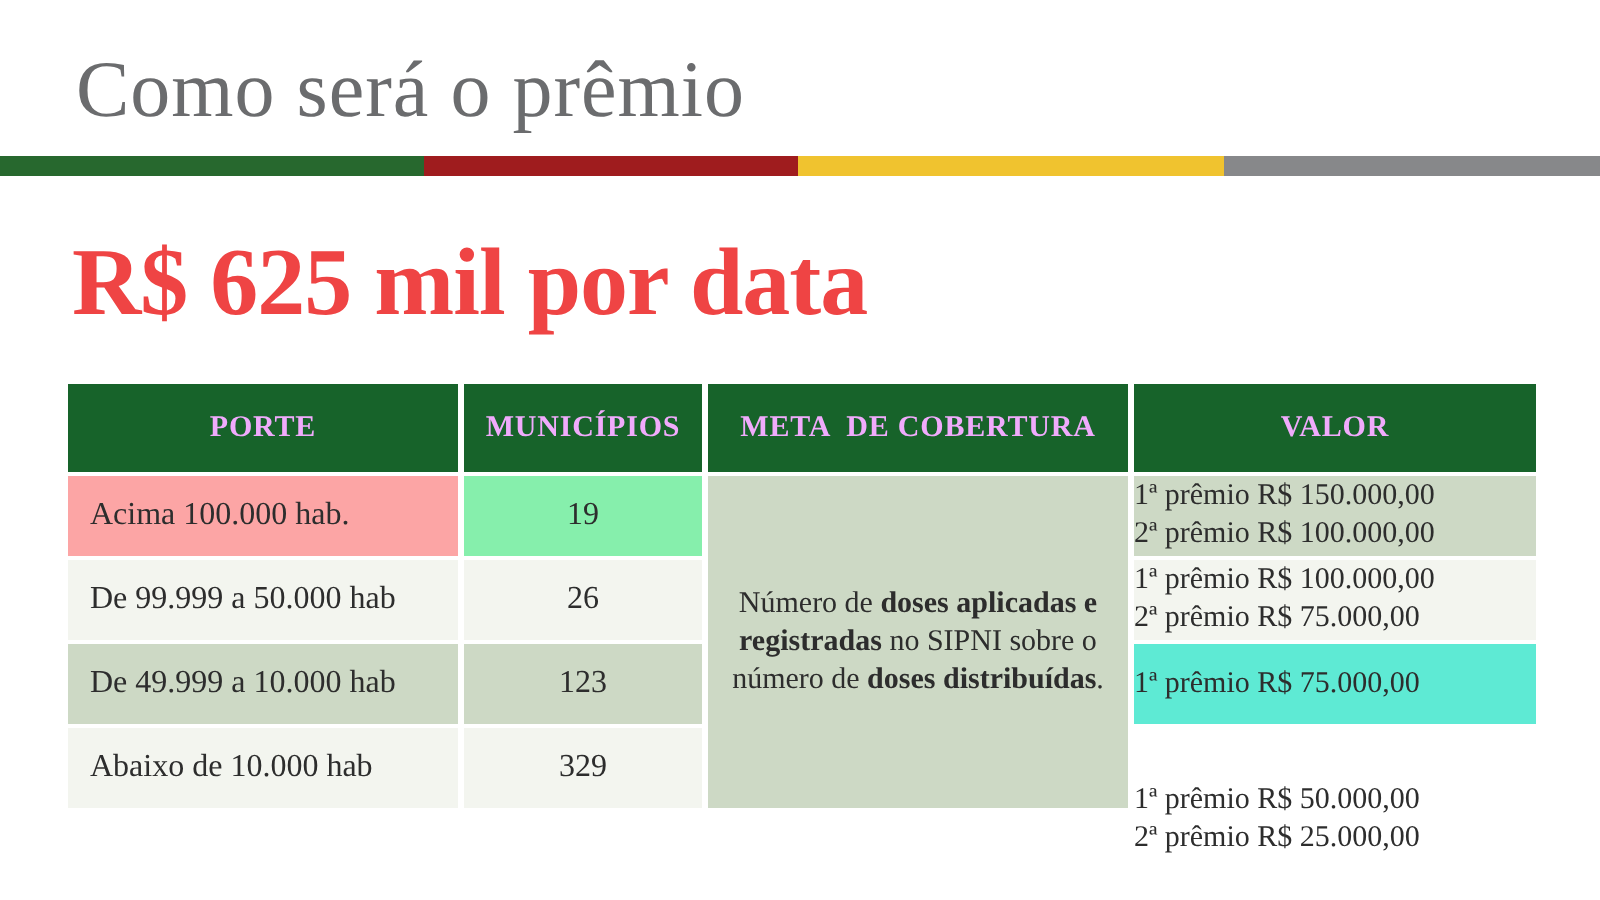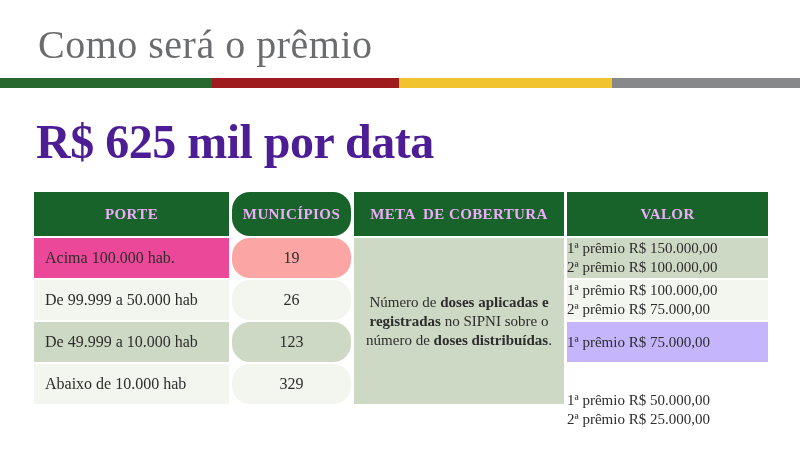--- a/index.html
+++ b/index.html
@@ -37,63 +37,63 @@
   .td.porte{padding-left:11px;}
   .td.muni{justify-content:center;}
   .td.valor{flex-direction:column;align-items:flex-start;justify-content:center;
     padding-left:0;font-size:15px;line-height:19px;}
   .td.meta{
     grid-column:3;grid-row:2 / span 4;
     flex-direction:column;justify-content:center;text-align:center;
     padding:0 8px;font-size:15px;line-height:19px;display:flex;
   }
   .meta-text{display:block;}
-  .c1{grid-column:1;} .c2{grid-column:2;border-radius:18px;} .c3{grid-column:3;} .c4{grid-column:4;}
+  .c1{grid-column:1;} .c2{grid-column:2;} .c3{grid-column:3;} .c4{grid-column:4;}
   .r1{grid-row:1;} .r2{grid-row:2;} .r3{grid-row:3;} .r4{grid-row:4;} .r5{grid-row:5;}
 </style>
 </head>
 <body>
 
 <div class="slide">
 
   <div class="title" style="color: rgb(107, 108, 110);">Como será o prêmio</div>
 
   <div class="bar">
     <div class="seg seg-1" style="background-color: rgb(39, 104, 46);"></div>
     <div class="seg seg-2" style="background-color: rgb(159, 28, 30);"></div>
     <div class="seg seg-3" style="background-color: rgb(240, 195, 47);"></div>
     <div class="seg seg-4" style="background-color: rgb(135, 136, 138);"></div>
   </div>
 
-  <div class="heading" style="color: #4c1d95;">R$ 625 mil por data</div>
+  <div class="heading" style="color: #ef4444;">R$ 625 mil por data</div>
 
   <div class="table">
 
     <div class="th c1 r1" style="background-color: rgb(23, 99, 42);">PORTE</div>
     <div class="th c2 r1" style="background-color: rgb(23, 99, 42);">MUNICÍPIOS</div>
     <div class="th c4 r1" style="background-color: rgb(23, 99, 42);">VALOR</div>
     <div class="th c3 r1" style="background-color: rgb(23, 99, 42);">META  DE COBERTURA</div>
 
-    <div class="td porte c1 r2" style="background-color: #ec4899; text-align: right;">Acima 100.000 hab.</div>
-    <div class="td muni c2 r2" style="background-color: #fca5a5;">19</div>
+    <div class="td porte c1 r2" style="background-color: #fca5a5; text-align: right;">Acima 100.000 hab.</div>
+    <div class="td muni c2 r2" style="background-color: #86efac;">19</div>
     <div class="td valor c4 r2" style="background-color: rgb(205, 217, 197);">
       <div>1ª prêmio R$ 150.000,00</div>
       <div>2ª prêmio R$ 100.000,00</div>
     </div>
 
     <div class="td porte c1 r3" style="background-color: rgb(243, 245, 239);">De 99.999 a 50.000 hab</div>
     <div class="td muni c2 r3" style="background-color: rgb(243, 245, 239);">26</div>
     <div class="td valor c4 r3" style="background-color: rgb(243, 245, 239);">
       <div>1ª prêmio R$ 100.000,00</div>
       <div>2ª prêmio R$ 75.000,00</div>
     </div>
 
     <div class="td porte c1 r4" style="background-color: rgb(205, 217, 197);">De 49.999 a 10.000 hab</div>
     <div class="td muni c2 r4" style="background-color: rgb(205, 217, 197);">123</div>
-    <div class="td valor c4 r4" style="background-color: #c4b5fd;">
+    <div class="td valor c4 r4" style="background-color: #5eead4;">
       <div>1ª prêmio R$ 75.000,00</div>
     </div>
 
     <div class="td porte c1 r5" style="background-color: rgb(243, 245, 239);">Abaixo de 10.000 hab</div>
     <div class="td muni c2 r5" style="background-color: rgb(243, 245, 239);">329</div>
     <div class="td valor c4 r5" style="background-color: #fef9c3; margin-top: 46px;">
       <div>1ª prêmio R$ 50.000,00</div>
       <div>2ª prêmio R$ 25.000,00</div>
     </div>
 

